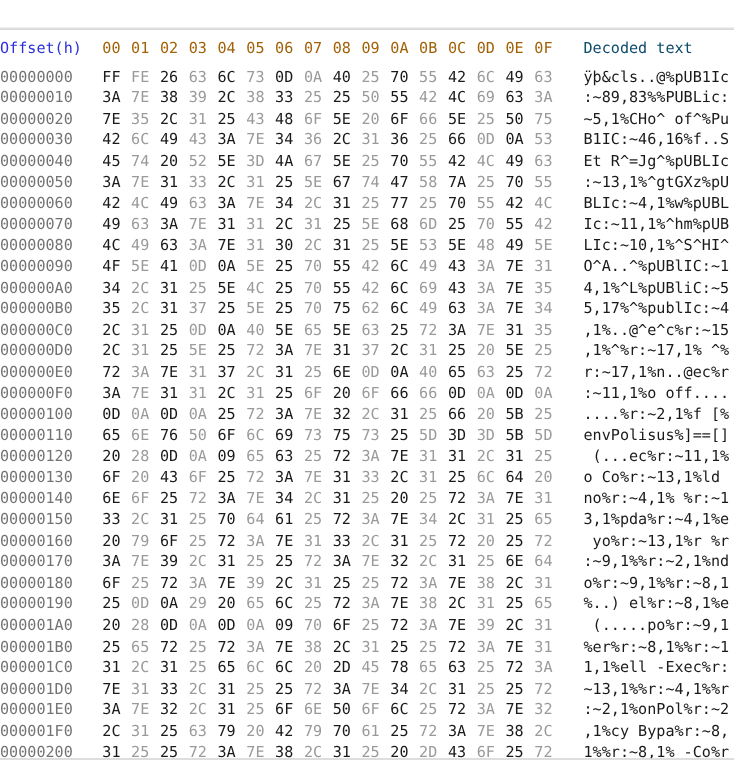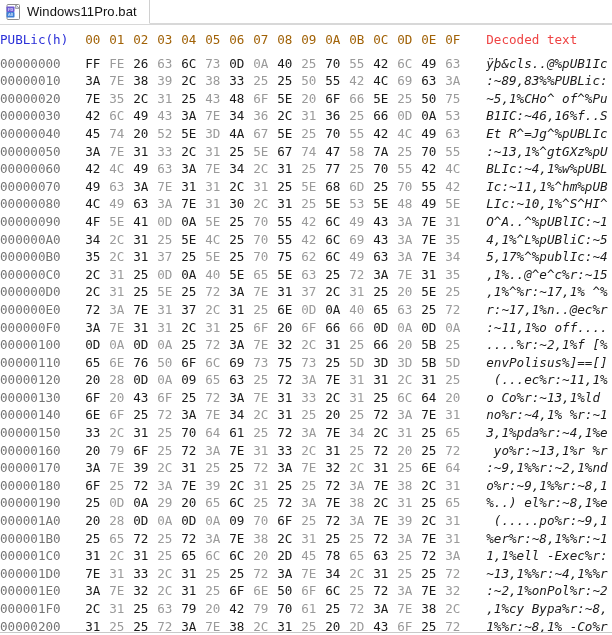--- a/index.html
+++ b/index.html
@@ -88,21 +88,21 @@
     padding-right: 0;
   }
   th.h-byte {
     color: #a16207;
     font-weight: bold;
     width: 24px;
     text-align: center;
   }
   th.h-gap { width: 17px; }
   th.h-text {
-    color: #ef4444;
+    color: #0c4a6e;
     font-weight: bold;
     padding-left: 9px;
   }
 
   
   td.c-offset {
     color: #737373;
     padding-left: 10px;
     font-weight: normal;
   }
@@ -111,59 +111,47 @@
     text-align: center;
     font-weight: bold;
   }
   td.c-byte.even { color: #1a1a1a; }
   td.c-byte.odd  { color: #9a9a9a; }
   td.c-gap { width: 17px; }
   td.c-text {
     color: #1a1a1a;
     padding-left: 9px;
     font-weight: bold;
-    font-style: italic;
   }
 
   .hdrspacer { height: 6px; }
 
   
   #bottomline {
     position: absolute;
     left: 0;
     right: 0;
     bottom: 0;
     height: 3px;
     background: #ffffff;
     border-top: 1px solid #c9c9c9;
   }
 </style>
 </head>
 <body>
 
 <div id="tabbar">
-  <div class="tab">
-    <svg class="tab-icon" viewBox="0 0 15 16">
-      <rect x="1" y="0.5" width="12.5" height="15" rx="1" fill="#ffffff" stroke="#8d8d8d" stroke-width="1"></rect>
-      <path d="M9.5 0.5 L13.5 4.5 L9.5 4.5 Z" fill="#cfd6e6" stroke="#8d8d8d" stroke-width="0.7"></path>
-      <rect x="0.5" y="2.5" width="8" height="5.5" rx="0.8" fill="#6f5bd4"></rect>
-      <rect x="0.5" y="8" width="8" height="5.5" rx="0.8" fill="#3d7fd6"></rect>
-      <text x="4.5" y="7" font-family="DejaVu Sans Mono, monospace" font-size="4.3" fill="#ffffff" text-anchor="middle">FD</text>
-      <text x="4.5" y="12.4" font-family="DejaVu Sans Mono, monospace" font-size="4.3" fill="#ffffff" text-anchor="middle">A0</text>
-    </svg>
-    <span class="tab-label">Windows11Pro.bat</span>
-  </div>
   <div class="tab-filler"></div>
 </div>
 
 <div id="hexpane">
   <table class="hexgrid">
     <thead>
       <tr>
-        <th class="h-offset">PUBLic(h)</th>
+        <th class="h-offset">Offset(h)</th>
         <th class="h-gap"></th>
         
         <th class="h-byte">00</th><th class="h-byte">01</th><th class="h-byte">02</th><th class="h-byte">03</th><th class="h-byte">04</th><th class="h-byte">05</th><th class="h-byte">06</th><th class="h-byte">07</th><th class="h-byte">08</th><th class="h-byte">09</th><th class="h-byte">0A</th><th class="h-byte">0B</th><th class="h-byte">0C</th><th class="h-byte">0D</th><th class="h-byte">0E</th><th class="h-byte">0F</th><th class="h-gap"></th>
         <th class="h-text">Decoded text</th>
       </tr>
       <tr class="hdrspacer"><td colspan="20"></td></tr>
     </thead>
     <tbody id="hex-body">
       
     <tr><td class="c-offset">00000000</td><td class="c-gap"></td><td class="c-byte even">FF</td><td class="c-byte odd">FE</td><td class="c-byte even">26</td><td class="c-byte odd">63</td><td class="c-byte even">6C</td><td class="c-byte odd">73</td><td class="c-byte even">0D</td><td class="c-byte odd">0A</td><td class="c-byte even">40</td><td class="c-byte odd">25</td><td class="c-byte even">70</td><td class="c-byte odd">55</td><td class="c-byte even">42</td><td class="c-byte odd">6C</td><td class="c-byte even">49</td><td class="c-byte odd">63</td><td class="c-gap"></td><td class="c-text">ÿþ&amp;cls..@%pUB1Ic</td></tr><tr><td class="c-offset">00000010</td><td class="c-gap"></td><td class="c-byte even">3A</td><td class="c-byte odd">7E</td><td class="c-byte even">38</td><td class="c-byte odd">39</td><td class="c-byte even">2C</td><td class="c-byte odd">38</td><td class="c-byte even">33</td><td class="c-byte odd">25</td><td class="c-byte even">25</td><td class="c-byte odd">50</td><td class="c-byte even">55</td><td class="c-byte odd">42</td><td class="c-byte even">4C</td><td class="c-byte odd">69</td><td class="c-byte even">63</td><td class="c-byte odd">3A</td><td class="c-gap"></td><td class="c-text">:~89,83%%PUBLic:</td></tr><tr><td class="c-offset">00000020</td><td class="c-gap"></td><td class="c-byte even">7E</td><td class="c-byte odd">35</td><td class="c-byte even">2C</td><td class="c-byte odd">31</td><td class="c-byte even">25</td><td class="c-byte odd">43</td><td class="c-byte even">48</td><td class="c-byte odd">6F</td><td class="c-byte even">5E</td><td class="c-byte odd">20</td><td class="c-byte even">6F</td><td class="c-byte odd">66</td><td class="c-byte even">5E</td><td class="c-byte odd">25</td><td class="c-byte even">50</td><td class="c-byte odd">75</td><td class="c-gap"></td><td class="c-text">~5,1%CHo^ of^%Pu</td></tr><tr><td class="c-offset">00000030</td><td class="c-gap"></td><td class="c-byte even">42</td><td class="c-byte odd">6C</td><td class="c-byte even">49</td><td class="c-byte odd">43</td><td class="c-byte even">3A</td><td class="c-byte odd">7E</td><td class="c-byte even">34</td><td class="c-byte odd">36</td><td class="c-byte even">2C</td><td class="c-byte odd">31</td><td class="c-byte even">36</td><td class="c-byte odd">25</td><td class="c-byte even">66</td><td class="c-byte odd">0D</td><td class="c-byte even">0A</td><td class="c-byte odd">53</td><td class="c-gap"></td><td class="c-text">B1IC:~46,16%f..S</td></tr><tr><td class="c-offset">00000040</td><td class="c-gap"></td><td class="c-byte even">45</td><td class="c-byte odd">74</td><td class="c-byte even">20</td><td class="c-byte odd">52</td><td class="c-byte even">5E</td><td class="c-byte odd">3D</td><td class="c-byte even">4A</td><td class="c-byte odd">67</td><td class="c-byte even">5E</td><td class="c-byte odd">25</td><td class="c-byte even">70</td><td class="c-byte odd">55</td><td class="c-byte even">42</td><td class="c-byte odd">4C</td><td class="c-byte even">49</td><td class="c-byte odd">63</td><td class="c-gap"></td><td class="c-text">Et R^=Jg^%pUBLIc</td></tr><tr><td class="c-offset">00000050</td><td class="c-gap"></td><td class="c-byte even">3A</td><td class="c-byte odd">7E</td><td class="c-byte even">31</td><td class="c-byte odd">33</td><td class="c-byte even">2C</td><td class="c-byte odd">31</td><td class="c-byte even">25</td><td class="c-byte odd">5E</td><td class="c-byte even">67</td><td class="c-byte odd">74</td><td class="c-byte even">47</td><td class="c-byte odd">58</td><td class="c-byte even">7A</td><td class="c-byte odd">25</td><td class="c-byte even">70</td><td class="c-byte odd">55</td><td class="c-gap"></td><td class="c-text">:~13,1%^gtGXz%pU</td></tr><tr><td class="c-offset">00000060</td><td class="c-gap"></td><td class="c-byte even">42</td><td class="c-byte odd">4C</td><td class="c-byte even">49</td><td class="c-byte odd">63</td><td class="c-byte even">3A</td><td class="c-byte odd">7E</td><td class="c-byte even">34</td><td class="c-byte odd">2C</td><td class="c-byte even">31</td><td class="c-byte odd">25</td><td class="c-byte even">77</td><td class="c-byte odd">25</td><td class="c-byte even">70</td><td class="c-byte odd">55</td><td class="c-byte even">42</td><td class="c-byte odd">4C</td><td class="c-gap"></td><td class="c-text">BLIc:~4,1%w%pUBL</td></tr><tr><td class="c-offset">00000070</td><td class="c-gap"></td><td class="c-byte even">49</td><td class="c-byte odd">63</td><td class="c-byte even">3A</td><td class="c-byte odd">7E</td><td class="c-byte even">31</td><td class="c-byte odd">31</td><td class="c-byte even">2C</td><td class="c-byte odd">31</td><td class="c-byte even">25</td><td class="c-byte odd">5E</td><td class="c-byte even">68</td><td class="c-byte odd">6D</td><td class="c-byte even">25</td><td class="c-byte odd">70</td><td class="c-byte even">55</td><td class="c-byte odd">42</td><td class="c-gap"></td><td class="c-text">Ic:~11,1%^hm%pUB</td></tr><tr><td class="c-offset">00000080</td><td class="c-gap"></td><td class="c-byte even">4C</td><td class="c-byte odd">49</td><td class="c-byte even">63</td><td class="c-byte odd">3A</td><td class="c-byte even">7E</td><td class="c-byte odd">31</td><td class="c-byte even">30</td><td class="c-byte odd">2C</td><td class="c-byte even">31</td><td class="c-byte odd">25</td><td class="c-byte even">5E</td><td class="c-byte odd">53</td><td class="c-byte even">5E</td><td class="c-byte odd">48</td><td class="c-byte even">49</td><td class="c-byte odd">5E</td><td class="c-gap"></td><td class="c-text">LIc:~10,1%^S^HI^</td></tr><tr><td class="c-offset">00000090</td><td class="c-gap"></td><td class="c-byte even">4F</td><td class="c-byte odd">5E</td><td class="c-byte even">41</td><td class="c-byte odd">0D</td><td class="c-byte even">0A</td><td class="c-byte odd">5E</td><td class="c-byte even">25</td><td class="c-byte odd">70</td><td class="c-byte even">55</td><td class="c-byte odd">42</td><td class="c-byte even">6C</td><td class="c-byte odd">49</td><td class="c-byte even">43</td><td class="c-byte odd">3A</td><td class="c-byte even">7E</td><td class="c-byte odd">31</td><td class="c-gap"></td><td class="c-text">O^A..^%pUBlIC:~1</td></tr><tr><td class="c-offset">000000A0</td><td class="c-gap"></td><td class="c-byte even">34</td><td class="c-byte odd">2C</td><td class="c-byte even">31</td><td class="c-byte odd">25</td><td class="c-byte even">5E</td><td class="c-byte odd">4C</td><td class="c-byte even">25</td><td class="c-byte odd">70</td><td class="c-byte even">55</td><td class="c-byte odd">42</td><td class="c-byte even">6C</td><td class="c-byte odd">69</td><td class="c-byte even">43</td><td class="c-byte odd">3A</td><td class="c-byte even">7E</td><td class="c-byte odd">35</td><td class="c-gap"></td><td class="c-text">4,1%^L%pUBliC:~5</td></tr><tr><td class="c-offset">000000B0</td><td class="c-gap"></td><td class="c-byte even">35</td><td class="c-byte odd">2C</td><td class="c-byte even">31</td><td class="c-byte odd">37</td><td class="c-byte even">25</td><td class="c-byte odd">5E</td><td class="c-byte even">25</td><td class="c-byte odd">70</td><td class="c-byte even">75</td><td class="c-byte odd">62</td><td class="c-byte even">6C</td><td class="c-byte odd">49</td><td class="c-byte even">63</td><td class="c-byte odd">3A</td><td class="c-byte even">7E</td><td class="c-byte odd">34</td><td class="c-gap"></td><td class="c-text">5,17%^%publIc:~4</td></tr><tr><td class="c-offset">000000C0</td><td class="c-gap"></td><td class="c-byte even">2C</td><td class="c-byte odd">31</td><td class="c-byte even">25</td><td class="c-byte odd">0D</td><td class="c-byte even">0A</td><td class="c-byte odd">40</td><td class="c-byte even">5E</td><td class="c-byte odd">65</td><td class="c-byte even">5E</td><td class="c-byte odd">63</td><td class="c-byte even">25</td><td class="c-byte odd">72</td><td class="c-byte even">3A</td><td class="c-byte odd">7E</td><td class="c-byte even">31</td><td class="c-byte odd">35</td><td class="c-gap"></td><td class="c-text">,1%..@^e^c%r:~15</td></tr><tr><td class="c-offset">000000D0</td><td class="c-gap"></td><td class="c-byte even">2C</td><td class="c-byte odd">31</td><td class="c-byte even">25</td><td class="c-byte odd">5E</td><td class="c-byte even">25</td><td class="c-byte odd">72</td><td class="c-byte even">3A</td><td class="c-byte odd">7E</td><td class="c-byte even">31</td><td class="c-byte odd">37</td><td class="c-byte even">2C</td><td class="c-byte odd">31</td><td class="c-byte even">25</td><td class="c-byte odd">20</td><td class="c-byte even">5E</td><td class="c-byte odd">25</td><td class="c-gap"></td><td class="c-text">,1%^%r:~17,1% ^%</td></tr><tr><td class="c-offset">000000E0</td><td class="c-gap"></td><td class="c-byte even">72</td><td class="c-byte odd">3A</td><td class="c-byte even">7E</td><td class="c-byte odd">31</td><td class="c-byte even">37</td><td class="c-byte odd">2C</td><td class="c-byte even">31</td><td class="c-byte odd">25</td><td class="c-byte even">6E</td><td class="c-byte odd">0D</td><td class="c-byte even">0A</td><td class="c-byte odd">40</td><td class="c-byte even">65</td><td class="c-byte odd">63</td><td class="c-byte even">25</td><td class="c-byte odd">72</td><td class="c-gap"></td><td class="c-text">r:~17,1%n..@ec%r</td></tr><tr><td class="c-offset">000000F0</td><td class="c-gap"></td><td class="c-byte even">3A</td><td class="c-byte odd">7E</td><td class="c-byte even">31</td><td class="c-byte odd">31</td><td class="c-byte even">2C</td><td class="c-byte odd">31</td><td class="c-byte even">25</td><td class="c-byte odd">6F</td><td class="c-byte even">20</td><td class="c-byte odd">6F</td><td class="c-byte even">66</td><td class="c-byte odd">66</td><td class="c-byte even">0D</td><td class="c-byte odd">0A</td><td class="c-byte even">0D</td><td class="c-byte odd">0A</td><td class="c-gap"></td><td class="c-text">:~11,1%o off....</td></tr><tr><td class="c-offset">00000100</td><td class="c-gap"></td><td class="c-byte even">0D</td><td class="c-byte odd">0A</td><td class="c-byte even">0D</td><td class="c-byte odd">0A</td><td class="c-byte even">25</td><td class="c-byte odd">72</td><td class="c-byte even">3A</td><td class="c-byte odd">7E</td><td class="c-byte even">32</td><td class="c-byte odd">2C</td><td class="c-byte even">31</td><td class="c-byte odd">25</td><td class="c-byte even">66</td><td class="c-byte odd">20</td><td class="c-byte even">5B</td><td class="c-byte odd">25</td><td class="c-gap"></td><td class="c-text">....%r:~2,1%f [%</td></tr><tr><td class="c-offset">00000110</td><td class="c-gap"></td><td class="c-byte even">65</td><td class="c-byte odd">6E</td><td class="c-byte even">76</td><td class="c-byte odd">50</td><td class="c-byte even">6F</td><td class="c-byte odd">6C</td><td class="c-byte even">69</td><td class="c-byte odd">73</td><td class="c-byte even">75</td><td class="c-byte odd">73</td><td class="c-byte even">25</td><td class="c-byte odd">5D</td><td class="c-byte even">3D</td><td class="c-byte odd">3D</td><td class="c-byte even">5B</td><td class="c-byte odd">5D</td><td class="c-gap"></td><td class="c-text">envPolisus%]==[]</td></tr><tr><td class="c-offset">00000120</td><td class="c-gap"></td><td class="c-byte even">20</td><td class="c-byte odd">28</td><td class="c-byte even">0D</td><td class="c-byte odd">0A</td><td class="c-byte even">09</td><td class="c-byte odd">65</td><td class="c-byte even">63</td><td class="c-byte odd">25</td><td class="c-byte even">72</td><td class="c-byte odd">3A</td><td class="c-byte even">7E</td><td class="c-byte odd">31</td><td class="c-byte even">31</td><td class="c-byte odd">2C</td><td class="c-byte even">31</td><td class="c-byte odd">25</td><td class="c-gap"></td><td class="c-text"> (...ec%r:~11,1%</td></tr><tr><td class="c-offset">00000130</td><td class="c-gap"></td><td class="c-byte even">6F</td><td class="c-byte odd">20</td><td class="c-byte even">43</td><td class="c-byte odd">6F</td><td class="c-byte even">25</td><td class="c-byte odd">72</td><td class="c-byte even">3A</td><td class="c-byte odd">7E</td><td class="c-byte even">31</td><td class="c-byte odd">33</td><td class="c-byte even">2C</td><td class="c-byte odd">31</td><td class="c-byte even">25</td><td class="c-byte odd">6C</td><td class="c-byte even">64</td><td class="c-byte odd">20</td><td class="c-gap"></td><td class="c-text">o Co%r:~13,1%ld </td></tr><tr><td class="c-offset">00000140</td><td class="c-gap"></td><td class="c-byte even">6E</td><td class="c-byte odd">6F</td><td class="c-byte even">25</td><td class="c-byte odd">72</td><td class="c-byte even">3A</td><td class="c-byte odd">7E</td><td class="c-byte even">34</td><td class="c-byte odd">2C</td><td class="c-byte even">31</td><td class="c-byte odd">25</td><td class="c-byte even">20</td><td class="c-byte odd">25</td><td class="c-byte even">72</td><td class="c-byte odd">3A</td><td class="c-byte even">7E</td><td class="c-byte odd">31</td><td class="c-gap"></td><td class="c-text">no%r:~4,1% %r:~1</td></tr><tr><td class="c-offset">00000150</td><td class="c-gap"></td><td class="c-byte even">33</td><td class="c-byte odd">2C</td><td class="c-byte even">31</td><td class="c-byte odd">25</td><td class="c-byte even">70</td><td class="c-byte odd">64</td><td class="c-byte even">61</td><td class="c-byte odd">25</td><td class="c-byte even">72</td><td class="c-byte odd">3A</td><td class="c-byte even">7E</td><td class="c-byte odd">34</td><td class="c-byte even">2C</td><td class="c-byte odd">31</td><td class="c-byte even">25</td><td class="c-byte odd">65</td><td class="c-gap"></td><td class="c-text">3,1%pda%r:~4,1%e</td></tr><tr><td class="c-offset">00000160</td><td class="c-gap"></td><td class="c-byte even">20</td><td class="c-byte odd">79</td><td class="c-byte even">6F</td><td class="c-byte odd">25</td><td class="c-byte even">72</td><td class="c-byte odd">3A</td><td class="c-byte even">7E</td><td class="c-byte odd">31</td><td class="c-byte even">33</td><td class="c-byte odd">2C</td><td class="c-byte even">31</td><td class="c-byte odd">25</td><td class="c-byte even">72</td><td class="c-byte odd">20</td><td class="c-byte even">25</td><td class="c-byte odd">72</td><td class="c-gap"></td><td class="c-text"> yo%r:~13,1%r %r</td></tr><tr><td class="c-offset">00000170</td><td class="c-gap"></td><td class="c-byte even">3A</td><td class="c-byte odd">7E</td><td class="c-byte even">39</td><td class="c-byte odd">2C</td><td class="c-byte even">31</td><td class="c-byte odd">25</td><td class="c-byte even">25</td><td class="c-byte odd">72</td><td class="c-byte even">3A</td><td class="c-byte odd">7E</td><td class="c-byte even">32</td><td class="c-byte odd">2C</td><td class="c-byte even">31</td><td class="c-byte odd">25</td><td class="c-byte even">6E</td><td class="c-byte odd">64</td><td class="c-gap"></td><td class="c-text">:~9,1%%r:~2,1%nd</td></tr><tr><td class="c-offset">00000180</td><td class="c-gap"></td><td class="c-byte even">6F</td><td class="c-byte odd">25</td><td class="c-byte even">72</td><td class="c-byte odd">3A</td><td class="c-byte even">7E</td><td class="c-byte odd">39</td><td class="c-byte even">2C</td><td class="c-byte odd">31</td><td class="c-byte even">25</td><td class="c-byte odd">25</td><td class="c-byte even">72</td><td class="c-byte odd">3A</td><td class="c-byte even">7E</td><td class="c-byte odd">38</td><td class="c-byte even">2C</td><td class="c-byte odd">31</td><td class="c-gap"></td><td class="c-text">o%r:~9,1%%r:~8,1</td></tr><tr><td class="c-offset">00000190</td><td class="c-gap"></td><td class="c-byte even">25</td><td class="c-byte odd">0D</td><td class="c-byte even">0A</td><td class="c-byte odd">29</td><td class="c-byte even">20</td><td class="c-byte odd">65</td><td class="c-byte even">6C</td><td class="c-byte odd">25</td><td class="c-byte even">72</td><td class="c-byte odd">3A</td><td class="c-byte even">7E</td><td class="c-byte odd">38</td><td class="c-byte even">2C</td><td class="c-byte odd">31</td><td class="c-byte even">25</td><td class="c-byte odd">65</td><td class="c-gap"></td><td class="c-text">%..) el%r:~8,1%e</td></tr><tr><td class="c-offset">000001A0</td><td class="c-gap"></td><td class="c-byte even">20</td><td class="c-byte odd">28</td><td class="c-byte even">0D</td><td class="c-byte odd">0A</td><td class="c-byte even">0D</td><td class="c-byte odd">0A</td><td class="c-byte even">09</td><td class="c-byte odd">70</td><td class="c-byte even">6F</td><td class="c-byte odd">25</td><td class="c-byte even">72</td><td class="c-byte odd">3A</td><td class="c-byte even">7E</td><td class="c-byte odd">39</td><td class="c-byte even">2C</td><td class="c-byte odd">31</td><td class="c-gap"></td><td class="c-text"> (.....po%r:~9,1</td></tr><tr><td class="c-offset">000001B0</td><td class="c-gap"></td><td class="c-byte even">25</td><td class="c-byte odd">65</td><td class="c-byte even">72</td><td class="c-byte odd">25</td><td class="c-byte even">72</td><td class="c-byte odd">3A</td><td class="c-byte even">7E</td><td class="c-byte odd">38</td><td class="c-byte even">2C</td><td class="c-byte odd">31</td><td class="c-byte even">25</td><td class="c-byte odd">25</td><td class="c-byte even">72</td><td class="c-byte odd">3A</td><td class="c-byte even">7E</td><td class="c-byte odd">31</td><td class="c-gap"></td><td class="c-text">%er%r:~8,1%%r:~1</td></tr><tr><td class="c-offset">000001C0</td><td class="c-gap"></td><td class="c-byte even">31</td><td class="c-byte odd">2C</td><td class="c-byte even">31</td><td class="c-byte odd">25</td><td class="c-byte even">65</td><td class="c-byte odd">6C</td><td class="c-byte even">6C</td><td class="c-byte odd">20</td><td class="c-byte even">2D</td><td class="c-byte odd">45</td><td class="c-byte even">78</td><td class="c-byte odd">65</td><td class="c-byte even">63</td><td class="c-byte odd">25</td><td class="c-byte even">72</td><td class="c-byte odd">3A</td><td class="c-gap"></td><td class="c-text">1,1%ell -Exec%r:</td></tr><tr><td class="c-offset">000001D0</td><td class="c-gap"></td><td class="c-byte even">7E</td><td class="c-byte odd">31</td><td class="c-byte even">33</td><td class="c-byte odd">2C</td><td class="c-byte even">31</td><td class="c-byte odd">25</td><td class="c-byte even">25</td><td class="c-byte odd">72</td><td class="c-byte even">3A</td><td class="c-byte odd">7E</td><td class="c-byte even">34</td><td class="c-byte odd">2C</td><td class="c-byte even">31</td><td class="c-byte odd">25</td><td class="c-byte even">25</td><td class="c-byte odd">72</td><td class="c-gap"></td><td class="c-text">~13,1%%r:~4,1%%r</td></tr><tr><td class="c-offset">000001E0</td><td class="c-gap"></td><td class="c-byte even">3A</td><td class="c-byte odd">7E</td><td class="c-byte even">32</td><td class="c-byte odd">2C</td><td class="c-byte even">31</td><td class="c-byte odd">25</td><td class="c-byte even">6F</td><td class="c-byte odd">6E</td><td class="c-byte even">50</td><td class="c-byte odd">6F</td><td class="c-byte even">6C</td><td class="c-byte odd">25</td><td class="c-byte even">72</td><td class="c-byte odd">3A</td><td class="c-byte even">7E</td><td class="c-byte odd">32</td><td class="c-gap"></td><td class="c-text">:~2,1%onPol%r:~2</td></tr><tr><td class="c-offset">000001F0</td><td class="c-gap"></td><td class="c-byte even">2C</td><td class="c-byte odd">31</td><td class="c-byte even">25</td><td class="c-byte odd">63</td><td class="c-byte even">79</td><td class="c-byte odd">20</td><td class="c-byte even">42</td><td class="c-byte odd">79</td><td class="c-byte even">70</td><td class="c-byte odd">61</td><td class="c-byte even">25</td><td class="c-byte odd">72</td><td class="c-byte even">3A</td><td class="c-byte odd">7E</td><td class="c-byte even">38</td><td class="c-byte odd">2C</td><td class="c-gap"></td><td class="c-text">,1%cy Bypa%r:~8,</td></tr><tr><td class="c-offset">00000200</td><td class="c-gap"></td><td class="c-byte even">31</td><td class="c-byte odd">25</td><td class="c-byte even">25</td><td class="c-byte odd">72</td><td class="c-byte even">3A</td><td class="c-byte odd">7E</td><td class="c-byte even">38</td><td class="c-byte odd">2C</td><td class="c-byte even">31</td><td class="c-byte odd">25</td><td class="c-byte even">20</td><td class="c-byte odd">2D</td><td class="c-byte even">43</td><td class="c-byte odd">6F</td><td class="c-byte even">25</td><td class="c-byte odd">72</td><td class="c-gap"></td><td class="c-text">1%%r:~8,1% -Co%r</td></tr></tbody>

